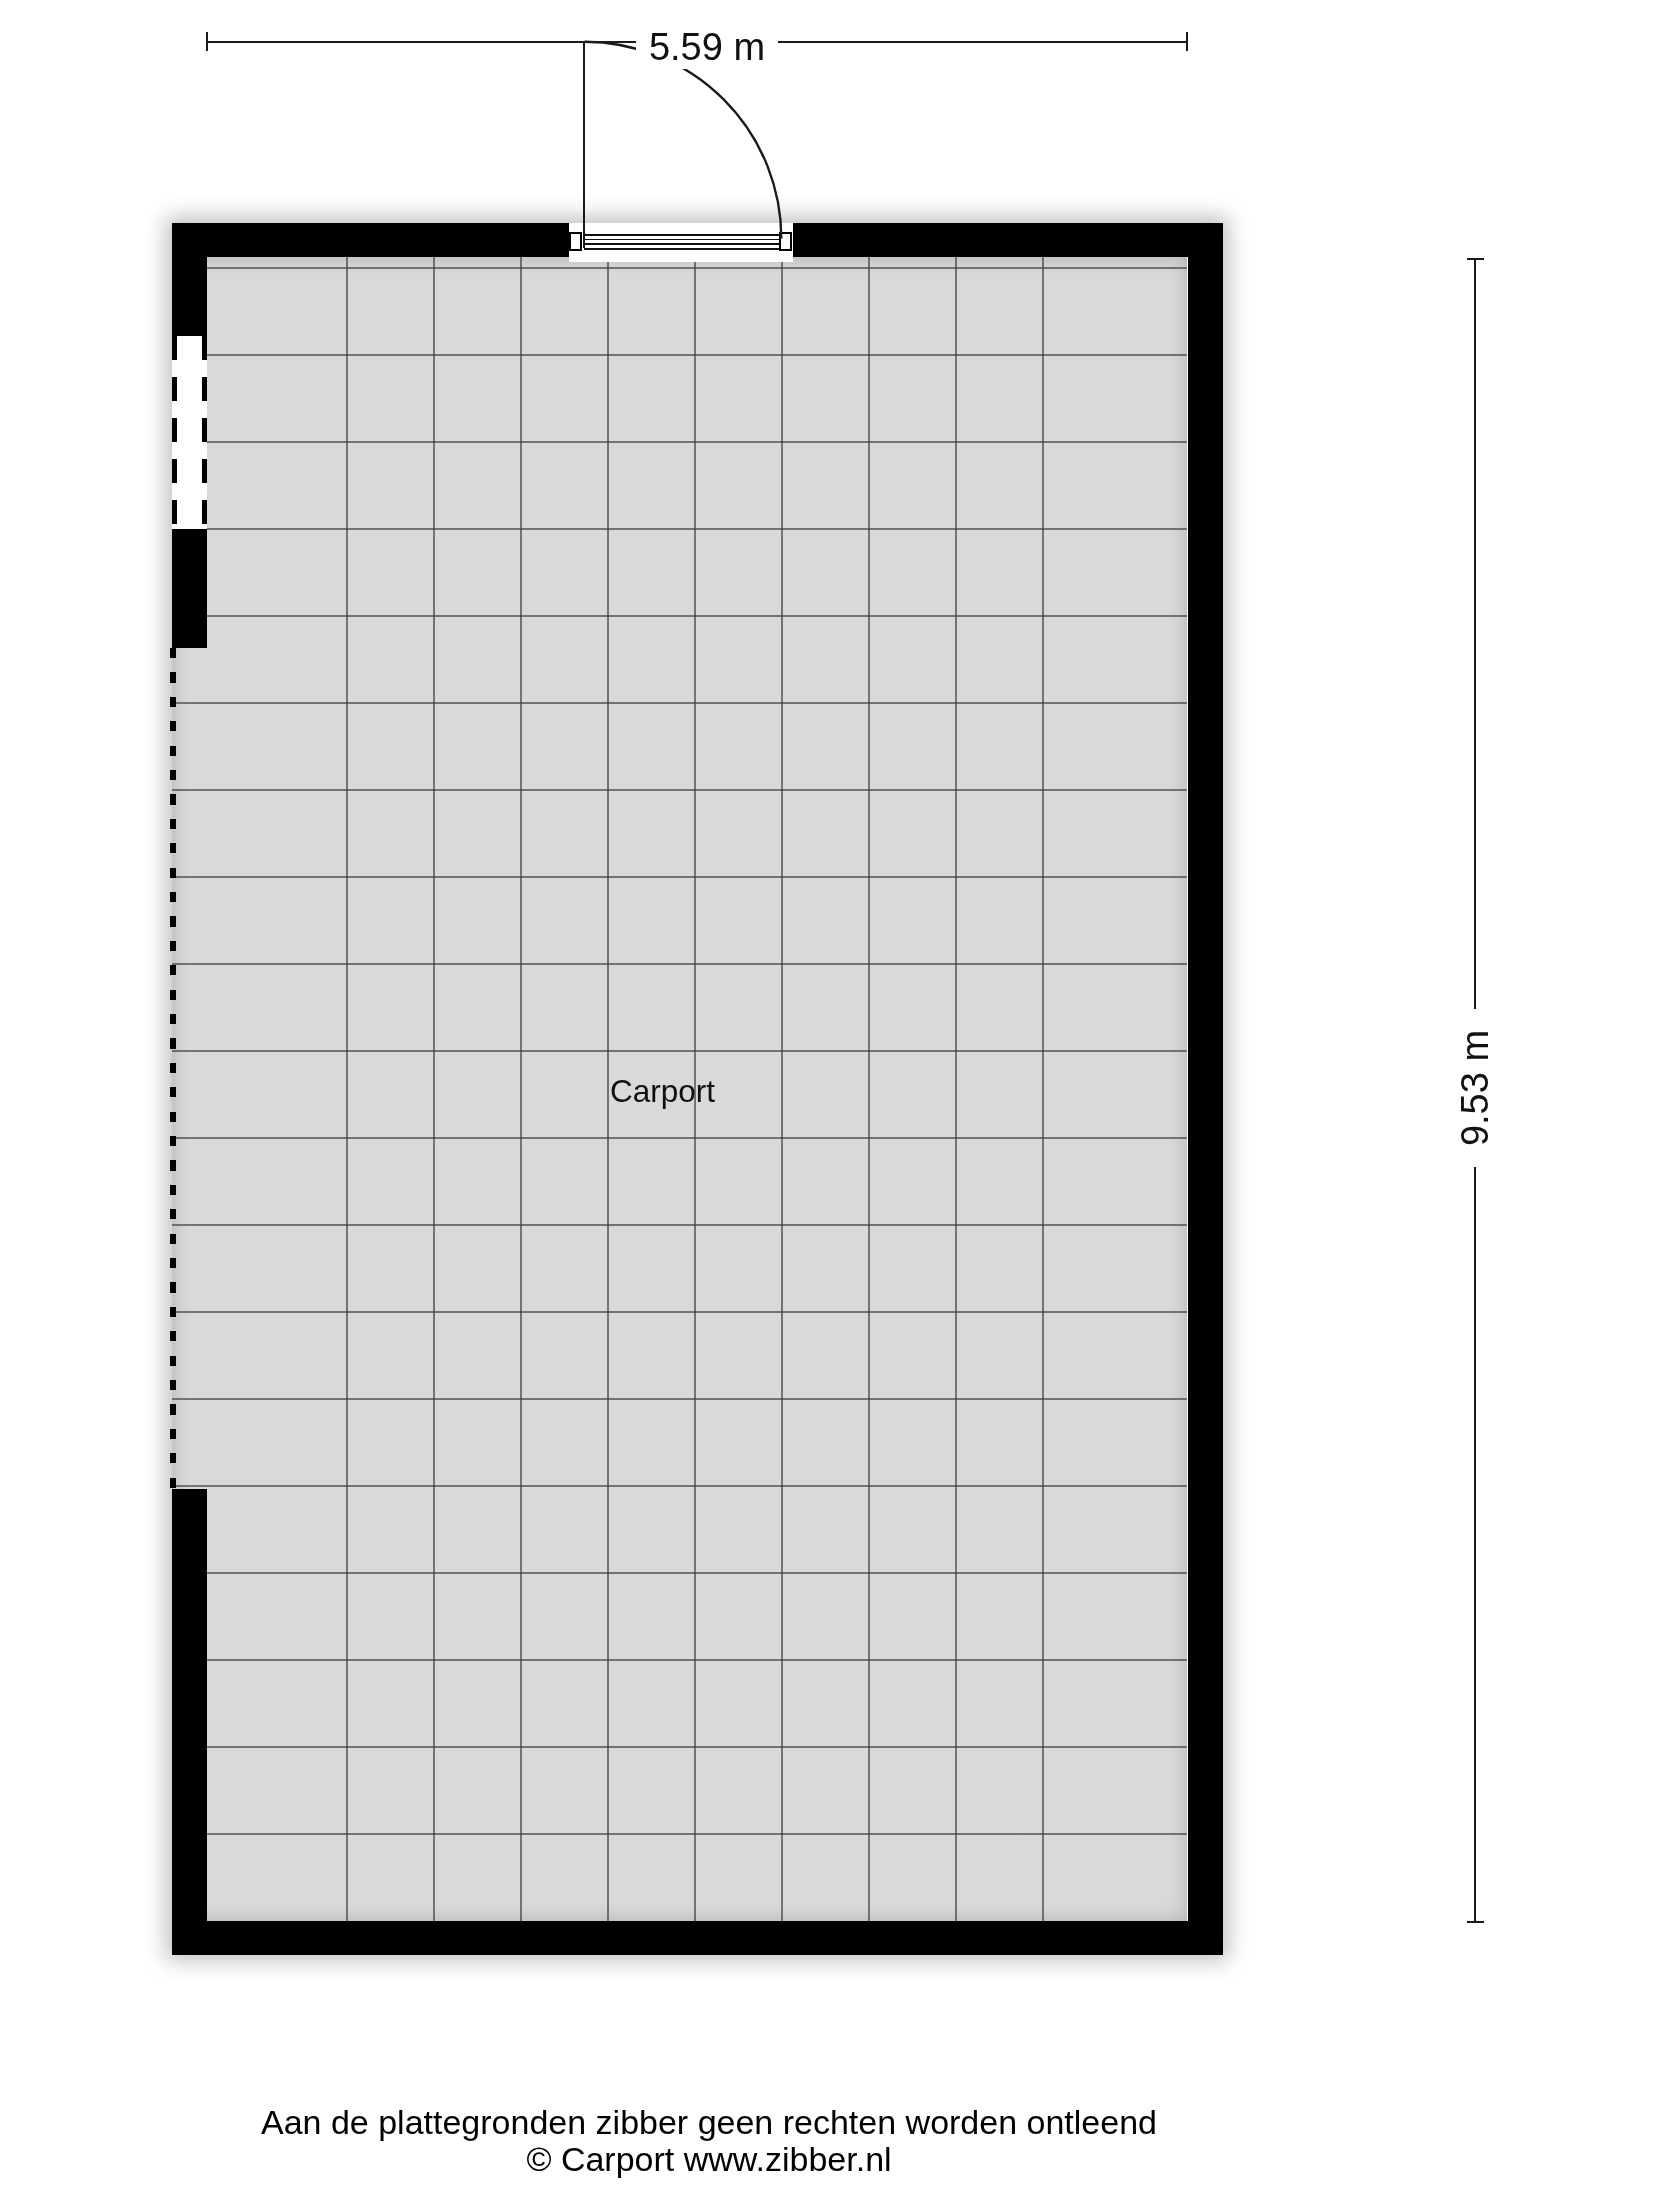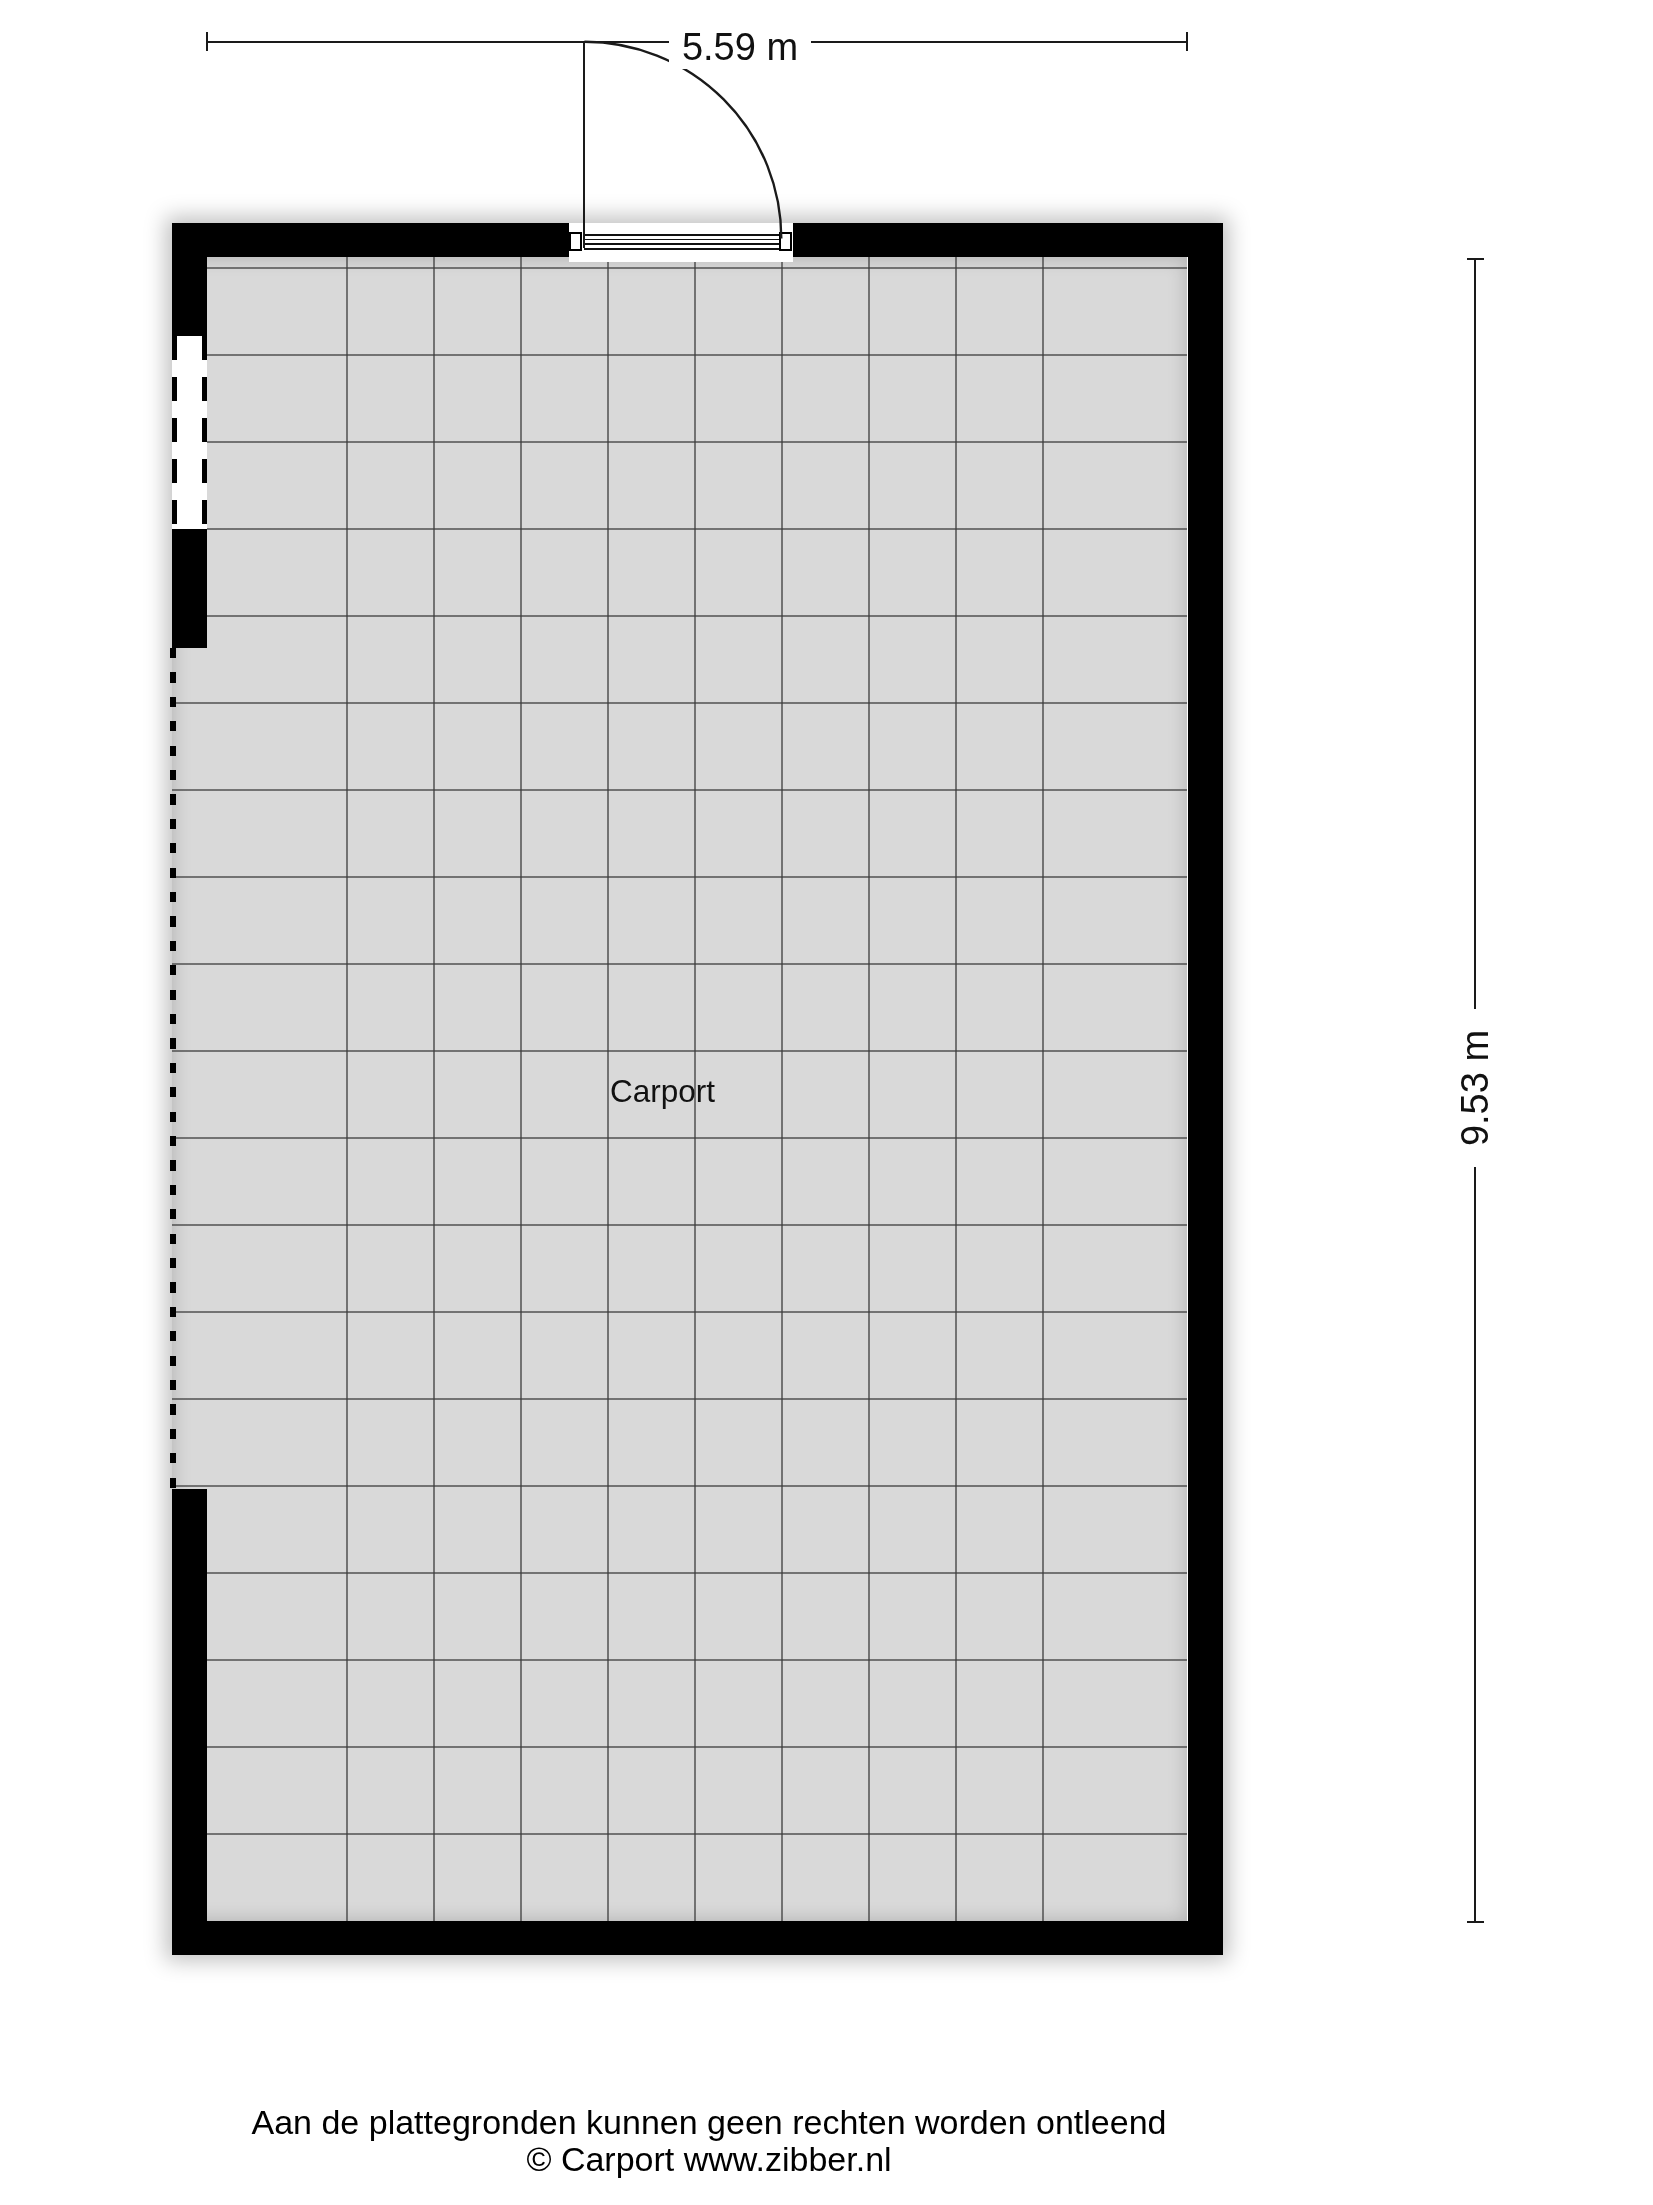--- a/index.html
+++ b/index.html
@@ -47,21 +47,21 @@
   #door-svg{left:0;top:0;width:1654px;height:2205px;z-index:5;pointer-events:none;}
 
   
   .dim-line{background:#1a1a1a;z-index:5;}
   .dim-top{left:207px;top:41px;width:981px;height:2.4px;}
   .dim-tick-v{width:2.4px;height:19px;top:32px;}
   .dim-right{left:1474px;top:259px;width:2.4px;height:1664px;}
   .dim-tick-h{width:17.3px;height:2.4px;left:1467px;}
   .dim-label{background:#fff;text-align:center;z-index:6;font-size:38px;line-height:44px;
              color:#111;white-space:nowrap;}
-  .dim-label-w{left:669px;top:25px;width:142px;height:44px;text-align:center;}
+  .dim-label-w{left:636px;top:25px;width:142px;height:44px;text-align:center;}
   .dim-label-h{left:1396px;top:1066px;width:158px;height:44px;transform:rotate(-90deg);}
 
   
   .room-label{left:610px;top:1069px;width:158px;height:44px;text-align:left;
               font-size:31.5px;line-height:44px;color:#111;z-index:6;white-space:nowrap;}
   .footer{left:197px;top:2104px;width:1024px;text-align:center;font-size:34px;
           line-height:37px;color:#000;z-index:6;}
 </style>
 </head>
 <body>
@@ -100,18 +100,18 @@
   <div class="abs dim-label dim-label-w">5.59 m</div>
 
   <div class="abs dim-line dim-right"></div>
   <div class="abs dim-line dim-tick-h" style="top:258px;"></div>
   <div class="abs dim-line dim-tick-h" style="top:1921px;"></div>
   <div class="abs dim-label dim-label-h">9.53 m</div>
 
   <div class="abs room-label">Carport</div>
 
   <div class="abs footer">
-    <div>Aan de plattegronden kunnen geen rechten worden ontleend</div>
+    <div>Aan de plattegronden zibber geen rechten worden ontleend</div>
     <div>© Carport www.zibber.nl</div>
   </div>
 
 </div>
 
 
 </body></html>

